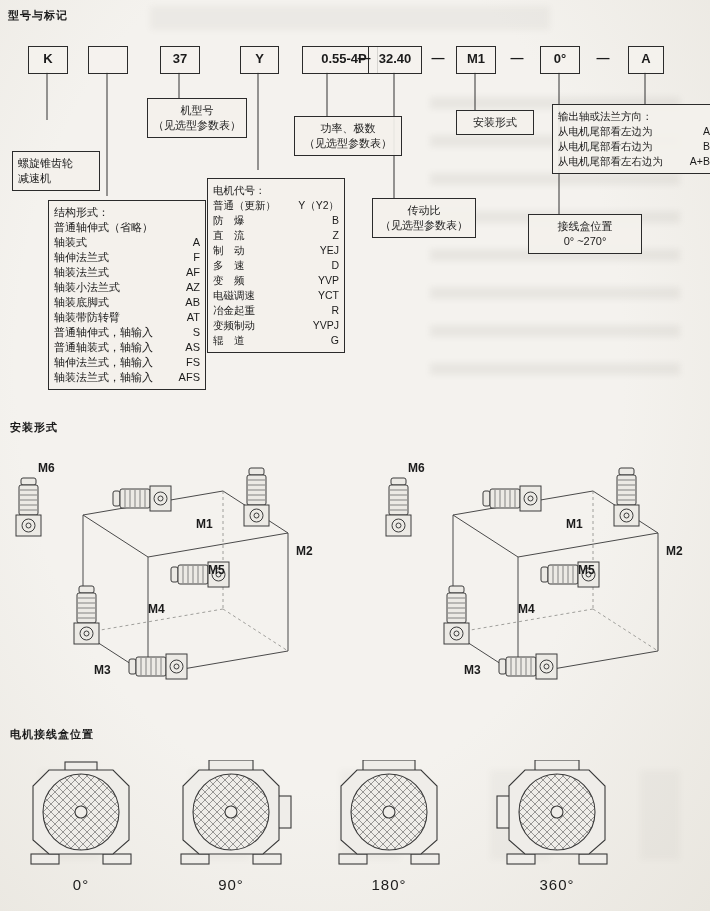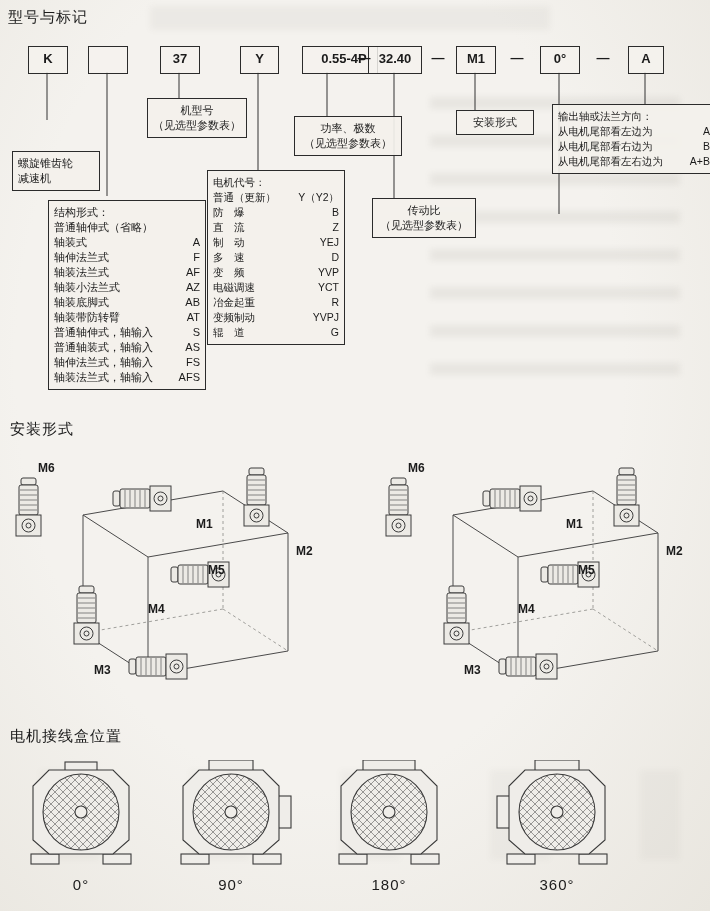--- a/index.html
+++ b/index.html
@@ -7,21 +7,21 @@
   #page{position:relative;width:710px;height:911px;overflow:hidden;
         background:radial-gradient(ellipse at 45% 40%, #f4f2ee 55%, #e9e6df 100%);}
   
   .ghost{position:absolute;pointer-events:none;filter:blur(3px);opacity:.18;}
   .g1{left:430px;top:85px;width:250px;height:290px;
       background:repeating-linear-gradient(0deg, rgba(110,105,95,.5) 0 12px, transparent 12px 38px);}
   .g2{left:150px;top:6px;width:400px;height:24px;background:rgba(110,105,95,.35);}
   .g3{left:40px;top:770px;width:640px;height:90px;
       background:repeating-linear-gradient(90deg, rgba(110,105,95,.25) 0 60px, transparent 60px 150px);}
 
-  .heading{position:absolute;font-size:15px;font-weight:normal;letter-spacing:1px;}
+  .heading{position:absolute;font-size:11px;font-weight:bold;letter-spacing:1px;}
 
   .box{position:absolute;top:46px;height:26px;line-height:24px;border:1.2px solid #2b2b2b;
        text-align:center;font-size:13px;font-weight:600;background:rgba(244,242,237,.85);}
   .dash{position:absolute;top:50px;width:26px;text-align:center;font-size:13px;font-weight:600;}
 
   .callout{position:absolute;border:1px solid #2b2b2b;background:rgba(243,241,236,.93);
            font-size:11px;line-height:15px;padding:4px 5px;}
   .callout.center{text-align:center;}
   .row{display:flex;justify-content:space-between;}
   .small{font-size:10.5px;line-height:15px;}
@@ -107,21 +107,21 @@
     <div class="row">
       <span>从电机尾部看右边为</span>
       <span>B</span>
     </div>
     <div class="row">
       <span>从电机尾部看左右边为</span>
       <span>A+B</span>
     </div>
   </div>
 
-  <div class="callout small" style="left:207px;top:170px;width:126px;">
+  <div class="callout small" style="left:207px;top:178px;width:126px;">
     <div>电机代号：</div>
     <div class="row">
         <span>普通（更新）</span>
         <span>Y（Y2）</span>
       </div>
     <div class="row">
         <span>防　爆</span>
         <span>B</span>
       </div>
     <div class="row">
@@ -156,20 +156,24 @@
         <span>辊　道</span>
         <span>G</span>
       </div>
   </div>
 
   <div class="callout center" style="left:372px;top:198px;width:92px;">
     <div>传动比</div>
     <div>（见选型参数表）</div>
   </div>
 
+  <div class="callout center" style="left:528px;top:214px;width:102px;">
+    <div>接线盒位置</div>
+    <div>0° ~270°</div>
+  </div>
 
   <div class="callout" style="left:48px;top:200px;width:146px;">
     <div>结构形式：</div>
     <div class="row">
         <span>普通轴伸式（省略）</span>
         <span></span>
       </div>
     <div class="row">
         <span>轴装式</span>
         <span>A</span>

